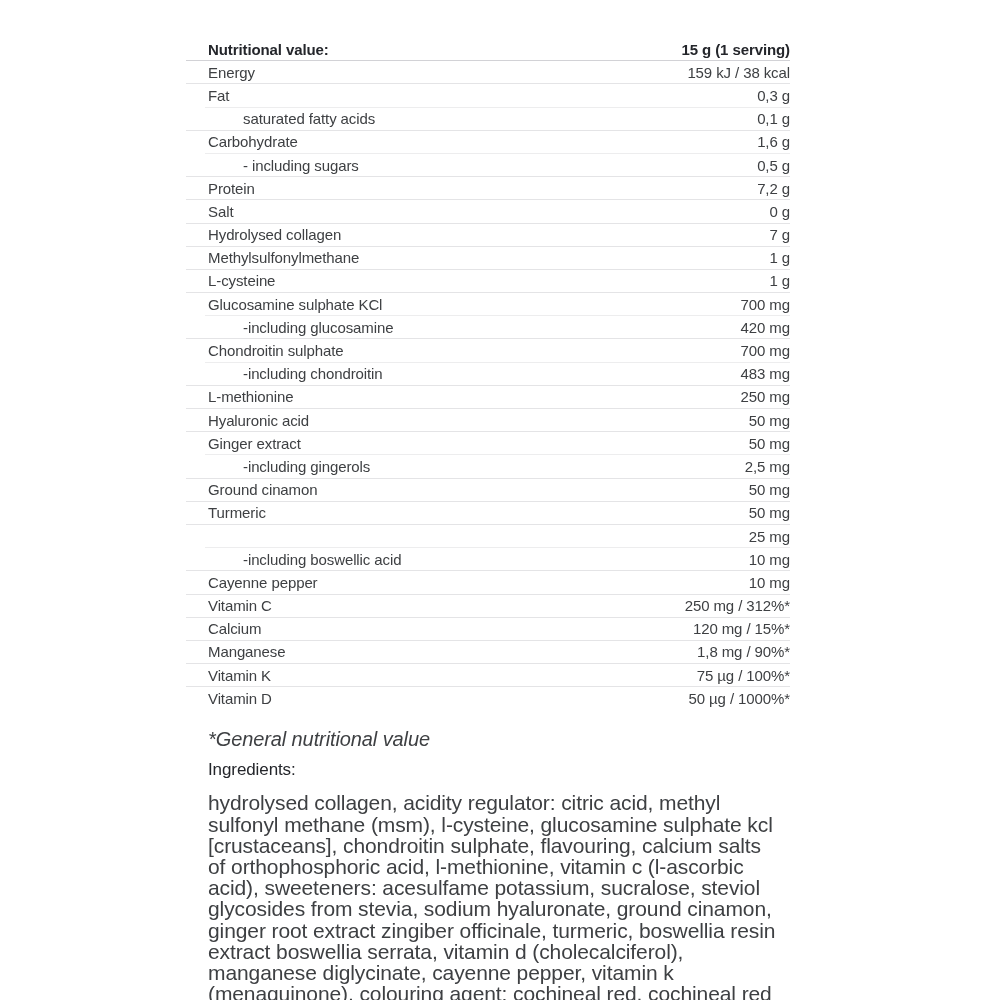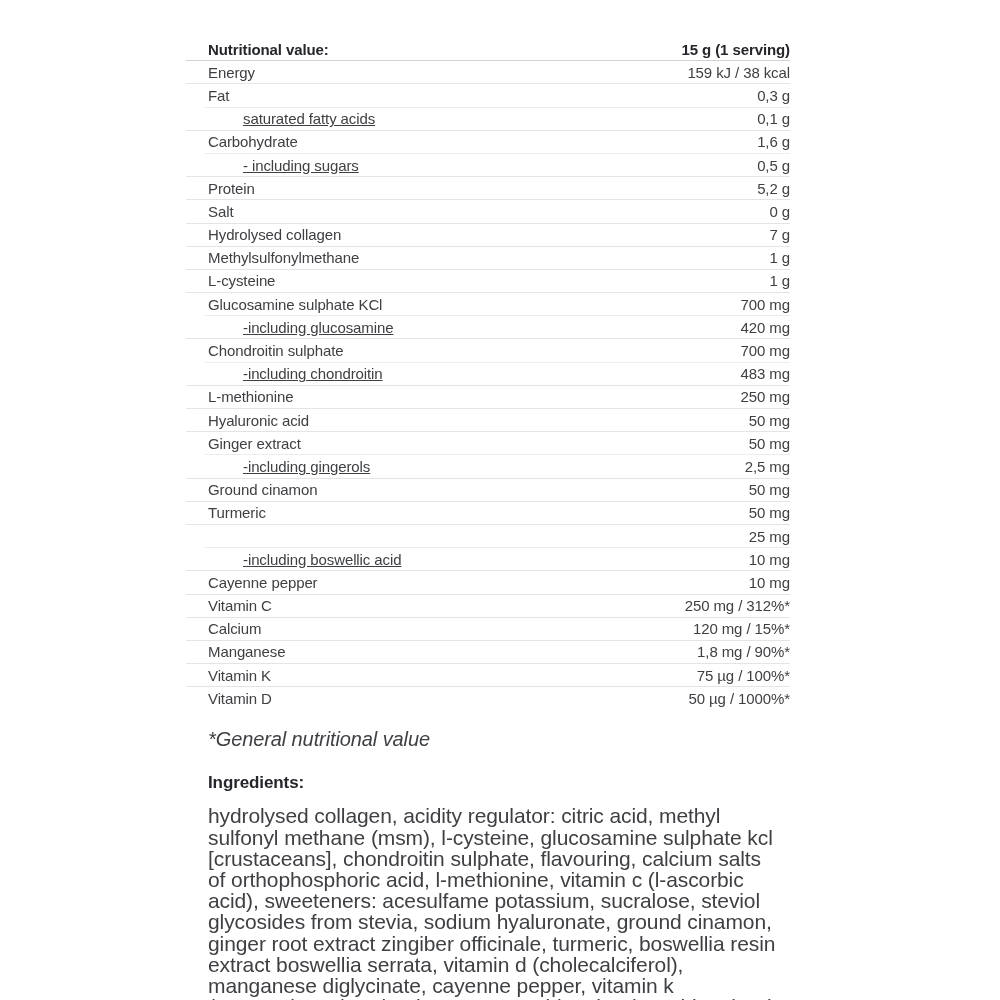--- a/index.html
+++ b/index.html
@@ -20,27 +20,27 @@
   .row{
     display:flex;align-items:center;height:23.2px;box-sizing:border-box;
     border-bottom:1px solid var(--rowline);
     font-size:15px;color:var(--txt);letter-spacing:-0.1px;
   }
   .row.header{font-weight:700;color:var(--bold);border-bottom:1px solid var(--headline);}
   .row.no-bb{border-bottom-color:transparent;}
   .row.sub{position:relative;}
   .row.sub::before{content:"";position:absolute;top:-1px;left:19px;right:0;height:1px;background:var(--subline);}
   .cl{width:397px;padding-left:22px;box-sizing:border-box;white-space:nowrap;overflow:hidden;}
-  .row.sub .cl{padding-left:57px;text-decoration:underline;}
+  .row.sub .cl{padding-left:57px;}
   .cv{flex:1;white-space:nowrap;text-align:right;}
   .footnote{
     margin:18px 0 0 22px;font-size:20px;font-style:italic;color:var(--txt);letter-spacing:-0.1px;
   }
   .ing-heading{
-    margin:22px 0 0 22px;font-size:17px;font-weight:700;color:var(--bold);letter-spacing:-0.1px;
+    margin:9px 0 0 22px;font-size:17px;font-weight:400;color:var(--bold);letter-spacing:-0.1px;
   }
   .ing-text{
     margin:12px 0 0 22px;width:570px;font-size:21px;line-height:21.2px;color:var(--txt);letter-spacing:-0.1px;
   }
 </style>
 </head>
 <body>
 
 <div class="sheet">
   <div class="ntable">
@@ -64,21 +64,21 @@
         <div class="row no-bb">
           <div class="cl">Carbohydrate</div>
           <div class="cv">1,6 g</div>
         </div>
         <div class="row sub">
           <div class="cl">- including sugars</div>
           <div class="cv">0,5 g</div>
         </div>
         <div class="row">
           <div class="cl">Protein</div>
-          <div class="cv">5,2 g</div>
+          <div class="cv">7,2 g</div>
         </div>
         <div class="row">
           <div class="cl">Salt</div>
           <div class="cv">0 g</div>
         </div>
         <div class="row">
           <div class="cl">Hydrolysed collagen</div>
           <div class="cv">7 g</div>
         </div>
         <div class="row">

